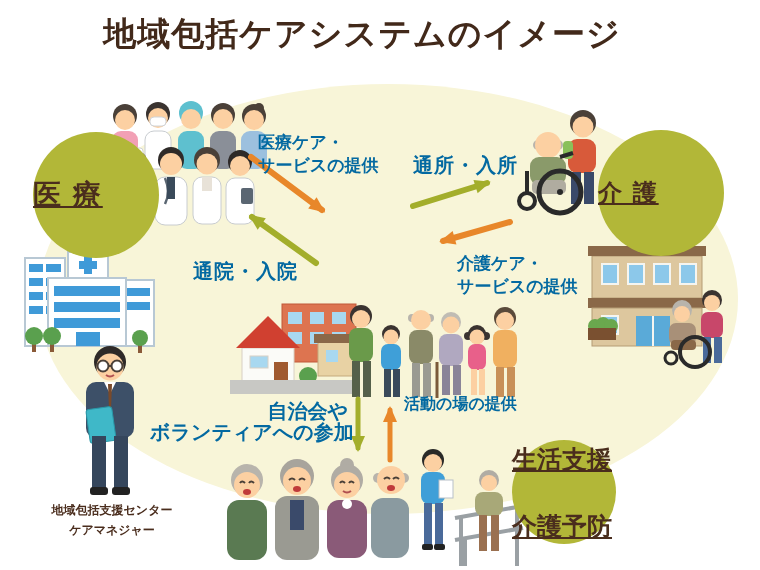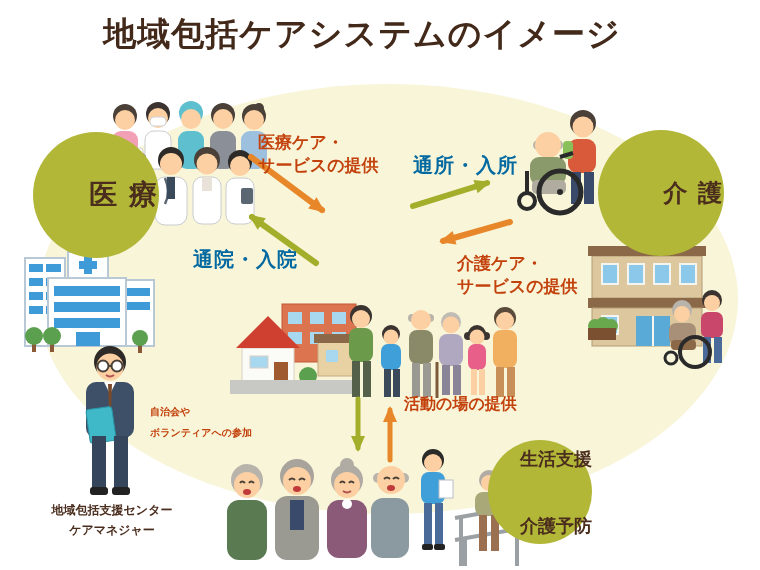--- a/index.html
+++ b/index.html
@@ -9,36 +9,36 @@
   .abs{position:absolute;}
 
   
   .bg-blob{left:38px;top:84px;width:700px;height:430px;background:#f8f5d8;border-radius:50%;z-index:0;}
 
   
   .title{left:0;top:12px;width:724px;text-align:center;font-size:33px;font-weight:800;
          color:#42291a;letter-spacing:1px;z-index:6;}
 
   
-  .node{border-radius:50%;background:#b2b738;display:flex;align-items:flex-end;justify-content:center;
-        flex-direction:column;color:#4a2d1d;font-weight:800;z-index:3;text-align:center;}
+  .node{border-radius:50%;background:#b2b738;display:flex;align-items:flex-start;justify-content:center;
+        flex-direction:column;color:#4a2d1d;font-weight:800;z-index:3;text-align:center;text-decoration:underline;}
   .node-medical{left:33px;top:132px;width:126px;height:126px;font-size:28px;letter-spacing:2px;}
   .node-nursing{left:598px;top:130px;width:126px;height:126px;font-size:24px;letter-spacing:2px;}
   .node-housing{left:309px;top:193px;width:127px;height:127px;font-size:29px;background:#abb332;}
-  .node-support{left:488px;top:440px;width:104px;height:104px;font-size:18px;line-height:26px;gap:41px;}
+  .node-support{left:512px;top:440px;width:104px;height:104px;font-size:25px;line-height:26px;gap:41px;}
 
   
   .lbl{font-weight:800;z-index:6;white-space:nowrap;}
-  .lbl-orange{color:#c2410c;}
+  .lbl-orange{color:#0369a1;}
   .lbl-green{color:#0369a1;}
   .lbl-medical-service{left:258px;top:131px;font-size:17px;line-height:23px;}
   .lbl-visit{left:413px;top:152px;font-size:20px;letter-spacing:1px;}
-  .lbl-hospital-visit{left:193px;top:246px;font-size:20px;letter-spacing:1px;}
+  .lbl-hospital-visit{left:193px;top:258px;font-size:20px;letter-spacing:1px;}
   .lbl-care-service{left:457px;top:252px;font-size:17px;line-height:23px;}
-  .lbl-community{left:150px;top:401px;width:198px;font-size:10px;line-height:21px;}
+  .lbl-community{left:150px;top:401px;width:198px;font-size:20px;line-height:21px;text-align:right;}
   .lbl-activity{left:404px;top:394px;font-size:16px;}
 
   .caption{left:12px;top:500px;width:200px;text-align:center;color:#4a2d1d;
            font-size:12px;font-weight:800;line-height:20px;z-index:6;}
 
   .illus{z-index:1;}
   .illus-front{z-index:4;}
   .arrow-layer{left:0;top:0;width:760px;height:570px;z-index:5;pointer-events:none;}
 </style>
 </head>

